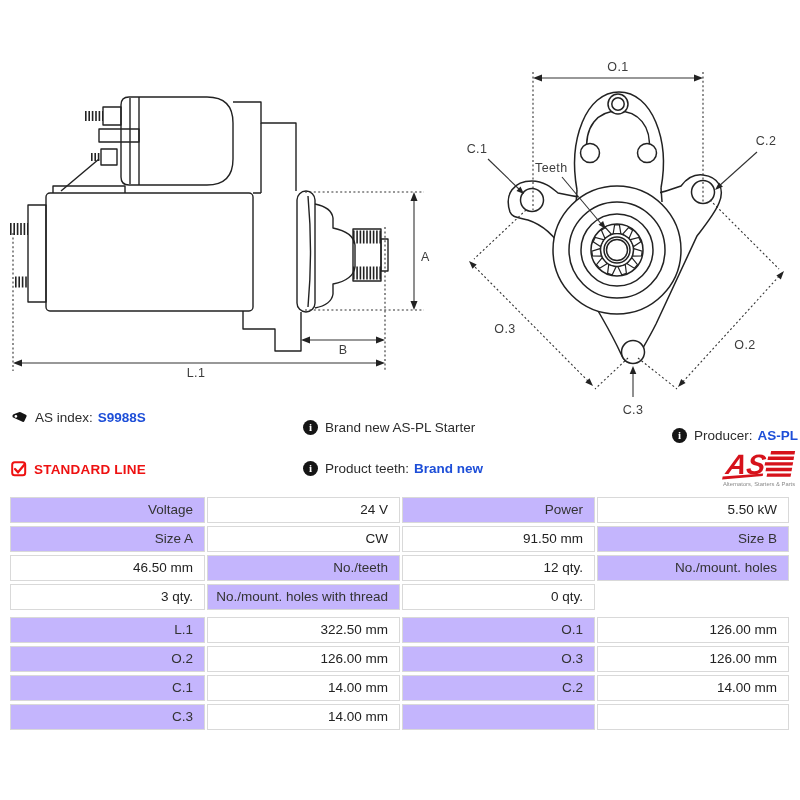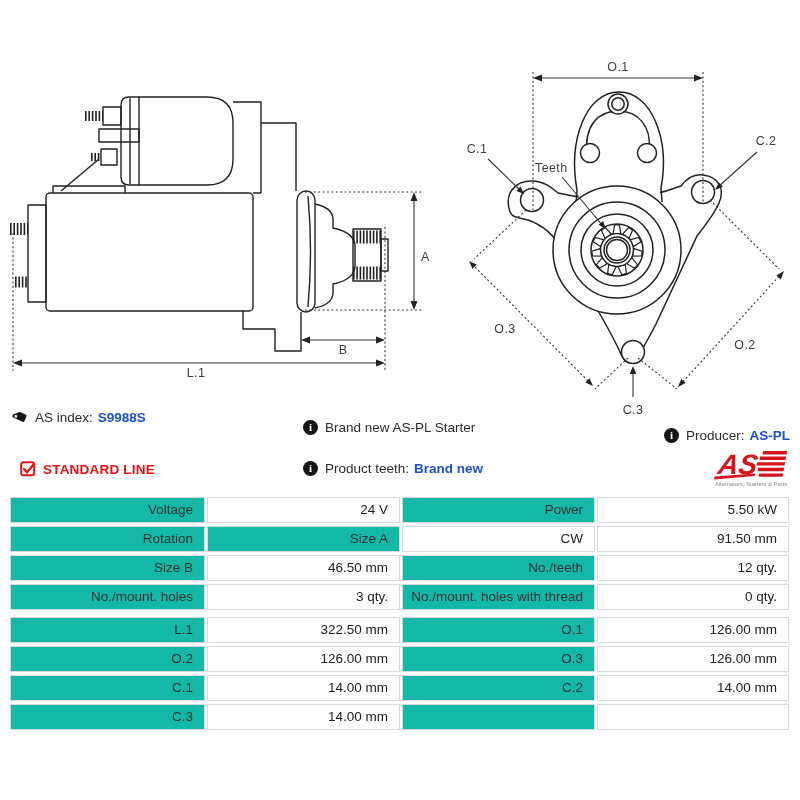--- a/index.html
+++ b/index.html
@@ -13,30 +13,30 @@
   #left-drawing{left:3px;top:55px;}
   #right-drawing{left:450px;top:40px;}
 
   
   .info-cell{position:absolute;display:flex;align-items:center;gap:7px;font-size:13.5px;color:#2d2d2d;white-space:nowrap;}
   .info-cell b{color:#1d4ed8;}
   .icon-badge{width:15px;height:15px;border-radius:50%;background:#151515;color:#fff;
     font:bold 11px "Liberation Serif", serif;text-align:center;line-height:15px;display:inline-block;flex:0 0 auto;}
   .icon-badge::after{content:"i";}
   .red-text{color:#ee1111;font-weight:bold;letter-spacing:.2px;}
-  .right-align{right:10px;justify-content:center;}
+  .right-align{right:2px;justify-content:center;}
 
   
   #spec-table{position:absolute;left:10px;top:497px;width:780px;}
   .spec-group{display:grid;grid-template-columns:195px 193px 193px 192px;column-gap:2px;row-gap:3px;
     grid-auto-rows:minmax(26px,auto);}
   .spec-group + .spec-group{margin-top:7px;}
   .cell{display:flex;align-items:center;justify-content:flex-end;text-align:right;
     padding:2px 11px 2px 6px;font-size:13.5px;border:1px solid #d9d9d9;line-height:1.25;}
-  .cell.lab{background:#14b8a6;color:#333;}
+  .cell.lab{background:#c4b5fd;color:#333;}
   .cell.val{background:#fff;color:#222;text-align:right;}
 </style>
 </head>
 <body>
 
 <svg id="left-drawing" class="drawing" width="430" height="340" viewBox="0 0 430 340">
   <g stroke="#222" fill="none" stroke-width="1.4" stroke-linejoin="round">
 
     <rect x="43" y="138" width="207" height="118" rx="4"></rect>
     <path d="M50,138 V131 H122 V138"></path>
@@ -201,21 +201,21 @@
   <span class="icon-badge"></span>
   <span>Brand new AS-PL Starter</span>
 </div>
 
 <div class="info-cell right-align" style="top:428px;">
   <span class="icon-badge"></span>
   <span>Producer:</span>
     <b style="margin-left:-2px">AS-PL</b>
 </div>
 
-<div class="info-cell" style="left:20px;top:461px;">
+<div class="info-cell" style="left:11px;top:461px;">
   <svg width="16" height="16" viewBox="0 0 16 16">
     <rect x="1.2" y="1.2" width="13" height="13" rx="2.5" fill="none" stroke="#ee1111" stroke-width="2"></rect>
     <path d="M4,8 l3,3.3 L13.5,3.5" fill="none" stroke="#ee1111" stroke-width="2.2" stroke-linecap="round"></path>
   </svg>
   <span class="red-text">STANDARD LINE</span>
 </div>
 
 <div class="info-cell" style="left:303px;top:461px;">
   <span class="icon-badge"></span>
   <span>Product teeth:</span>
@@ -236,21 +236,20 @@
     <text x="39" y="39.5" font-size="5.8" fill="#8a8a8a" text-anchor="middle">Alternators, Starters &amp; Parts</text>
   </svg>
 </div>
 
 <div id="spec-table">
     <div class="spec-group">
       <div class="cell lab">Voltage</div>
       <div class="cell val">24 V</div>
       <div class="cell lab">Power</div>
       <div class="cell val">5.50 kW</div>
-      <div class="cell lab">Rotation</div>
       <div class="cell lab">Size A</div>
       <div class="cell val">CW</div>
       <div class="cell val">91.50 mm</div>
       <div class="cell lab">Size B</div>
       <div class="cell val">46.50 mm</div>
       <div class="cell lab">No./teeth</div>
       <div class="cell val">12 qty.</div>
       <div class="cell lab">No./mount. holes</div>
       <div class="cell val">3 qty.</div>
       <div class="cell lab">No./mount. holes with thread</div>

